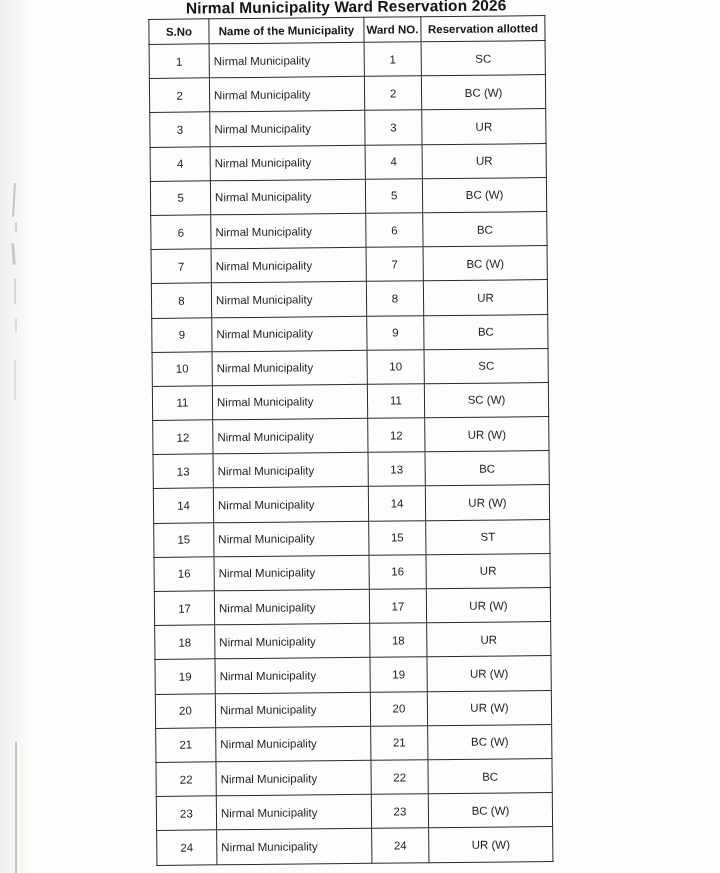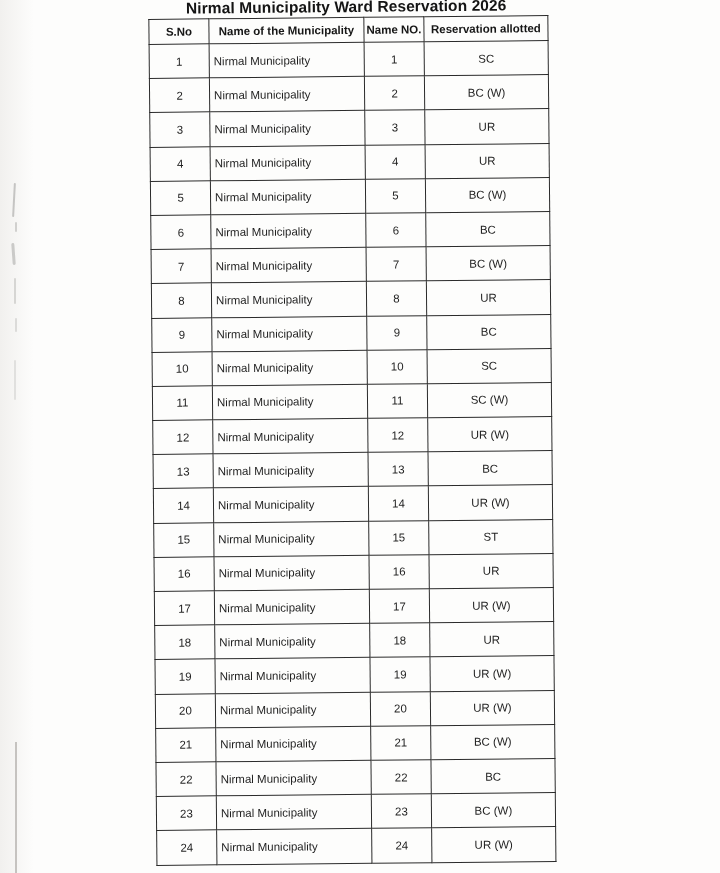--- a/index.html
+++ b/index.html
@@ -120,21 +120,21 @@
     <colgroup>
       <col class="col-sno">
       <col class="col-name">
       <col class="col-ward">
       <col class="col-res">
     </colgroup>
     <thead>
       <tr>
         <th>S.No</th>
         <th>Name of the Municipality</th>
-        <th>Name NO.</th>
+        <th>Ward NO.</th>
         <th>Reservation allotted</th>
       </tr>
     </thead>
     <tbody>
 
     <tr>
           <td class="cell-sno">1</td>
           <td class="cell-name">Nirmal Municipality</td>
           <td class="cell-ward">1</td>
           <td class="cell-res">SC</td>

